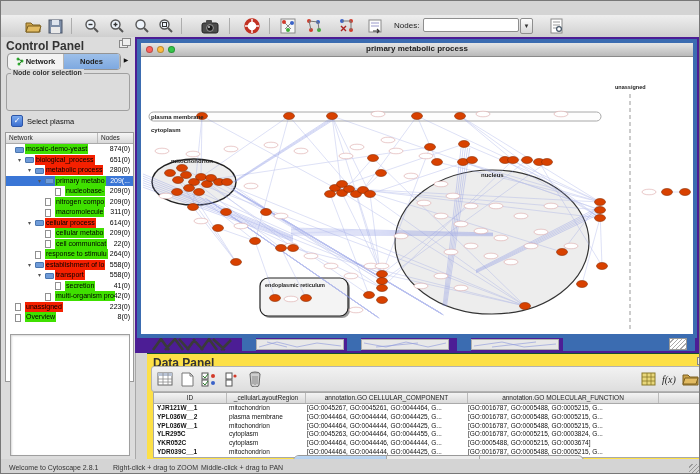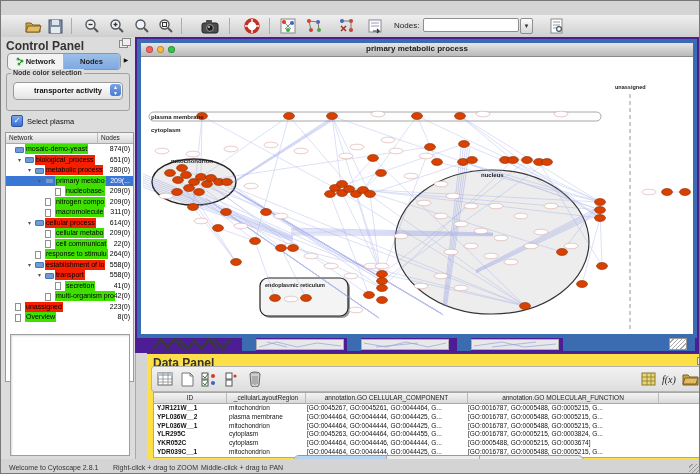--- a/index.html
+++ b/index.html
@@ -213,24 +213,20 @@
         <span>Network</span>
       </div>
       <div class="cp-tab sel">
         <span>Nodes</span>
       </div>
     </div>
     <div id="cp-tab-arrow" class="abs">▶</div>
 
     <div id="groupbox" class="abs">
       <span class="legend">Node color selection</span>
-      <div id="combo">
-        <span>transporter activity</span>
-        <span class="stepper">▲<br>▼</span>
-      </div>
     </div>
 
     <div id="selrow" class="abs">
       <span id="selbox">✓</span>
       <span class="lbl">Select plasma</span>
     </div>
 
     <div id="tree-wrap" class="abs" style="top:95px">
       <div id="tree-head">
         <div class="c1">Network</div>

